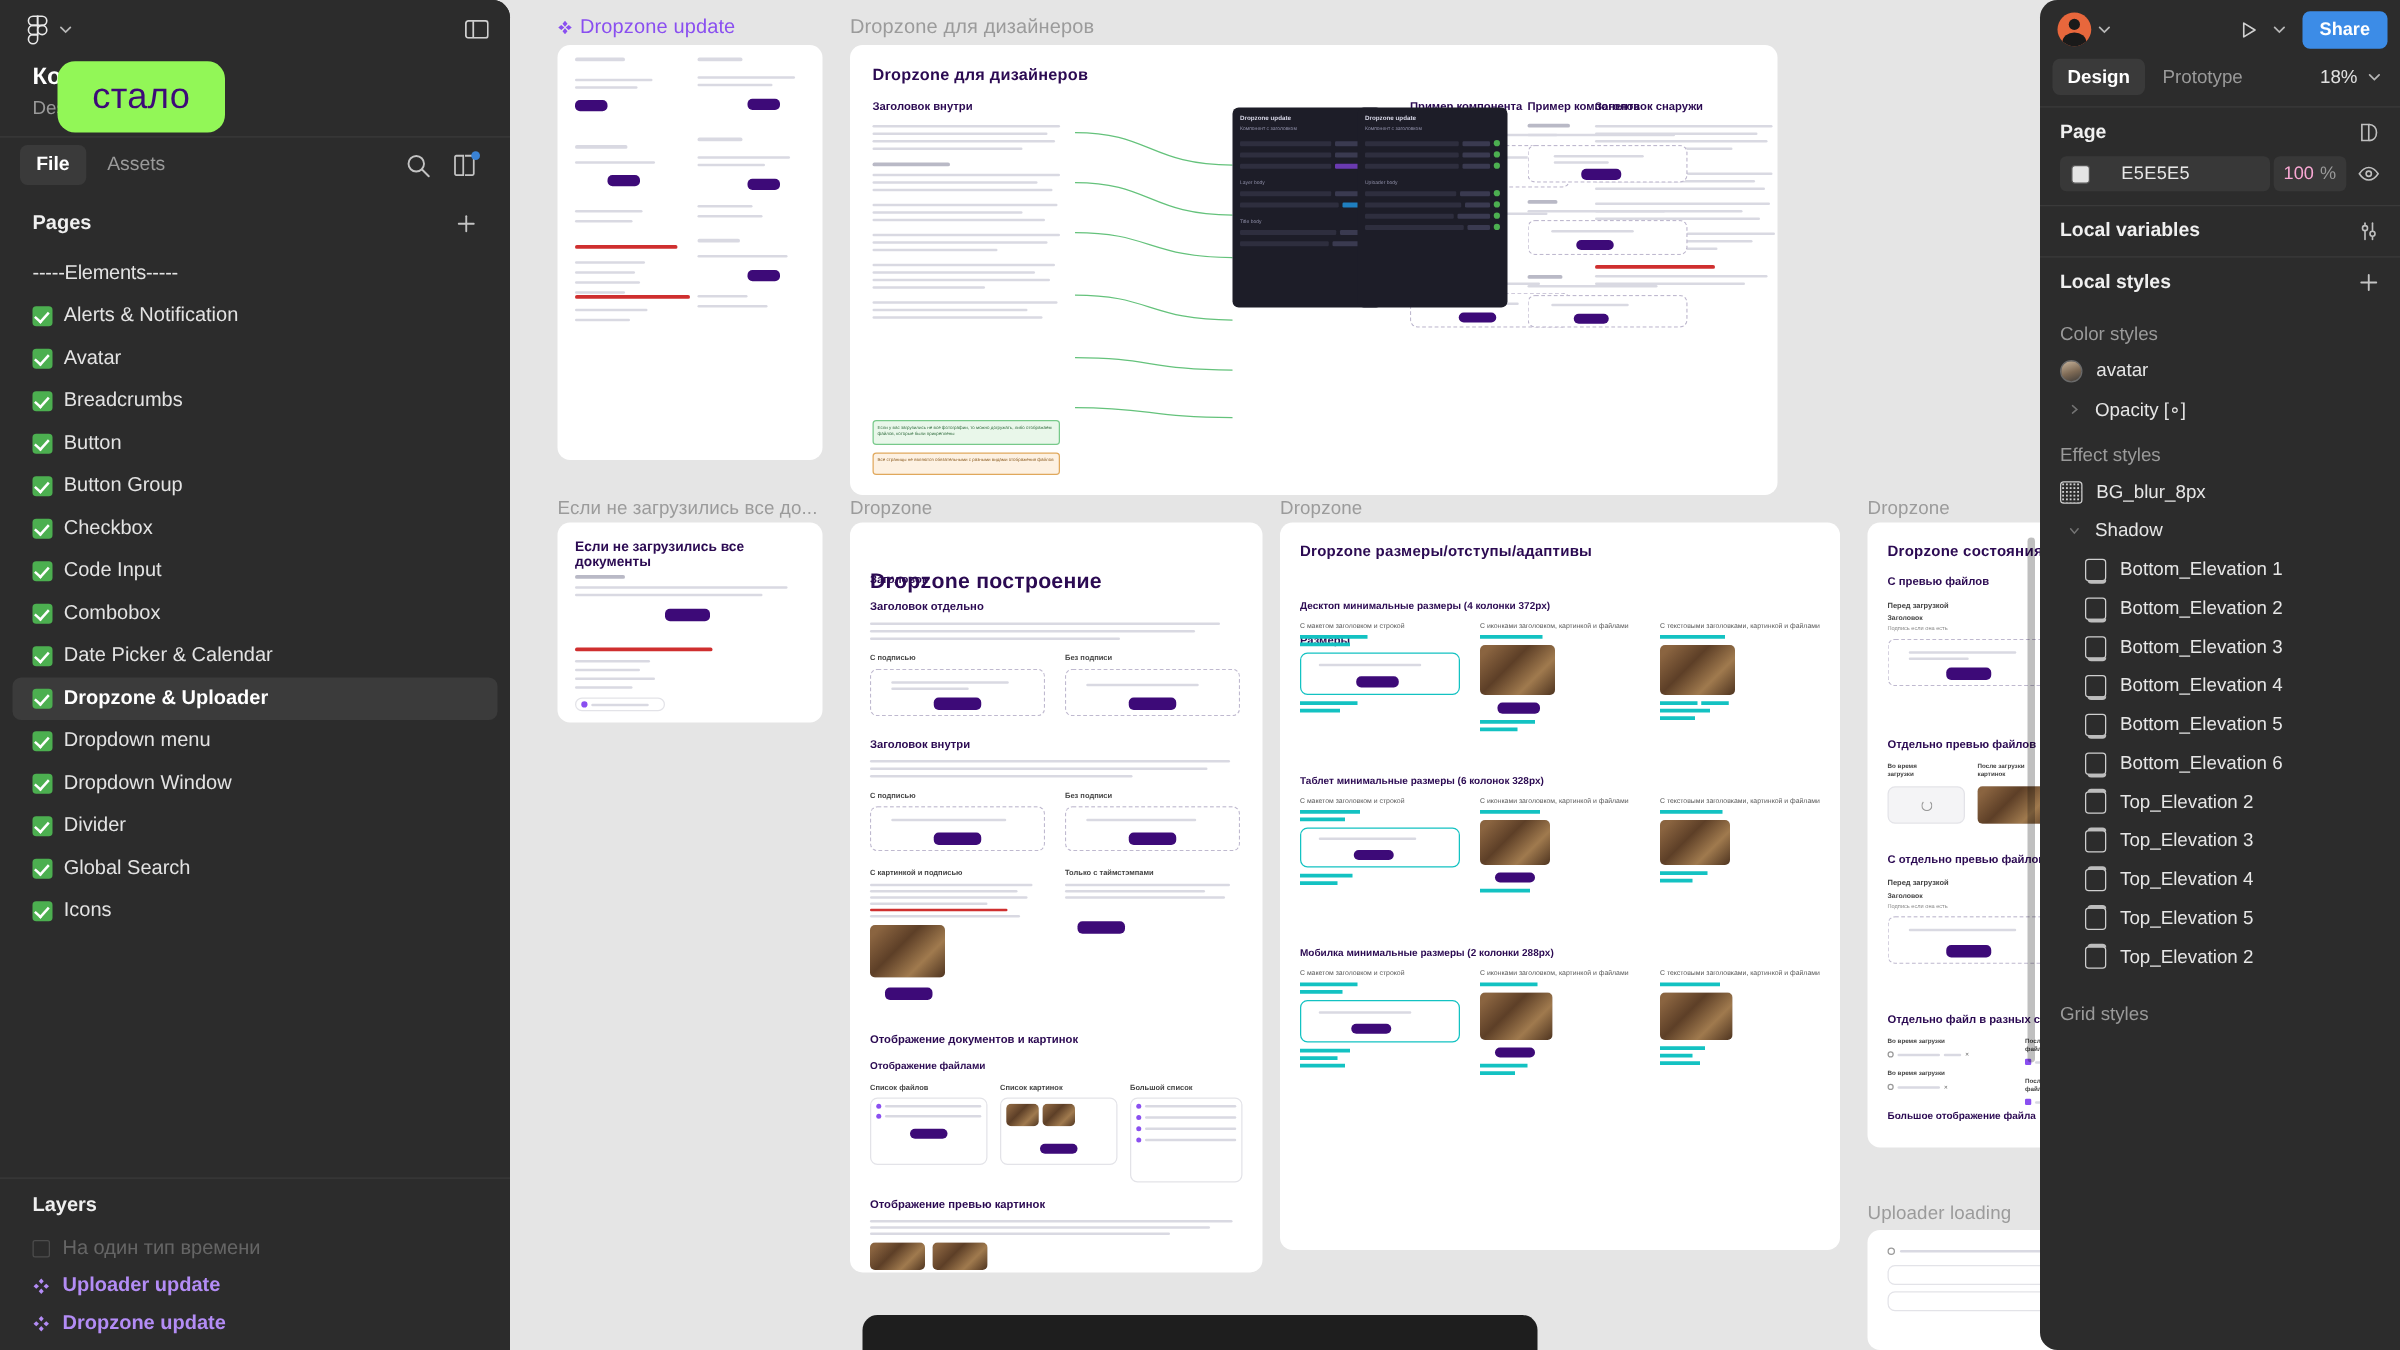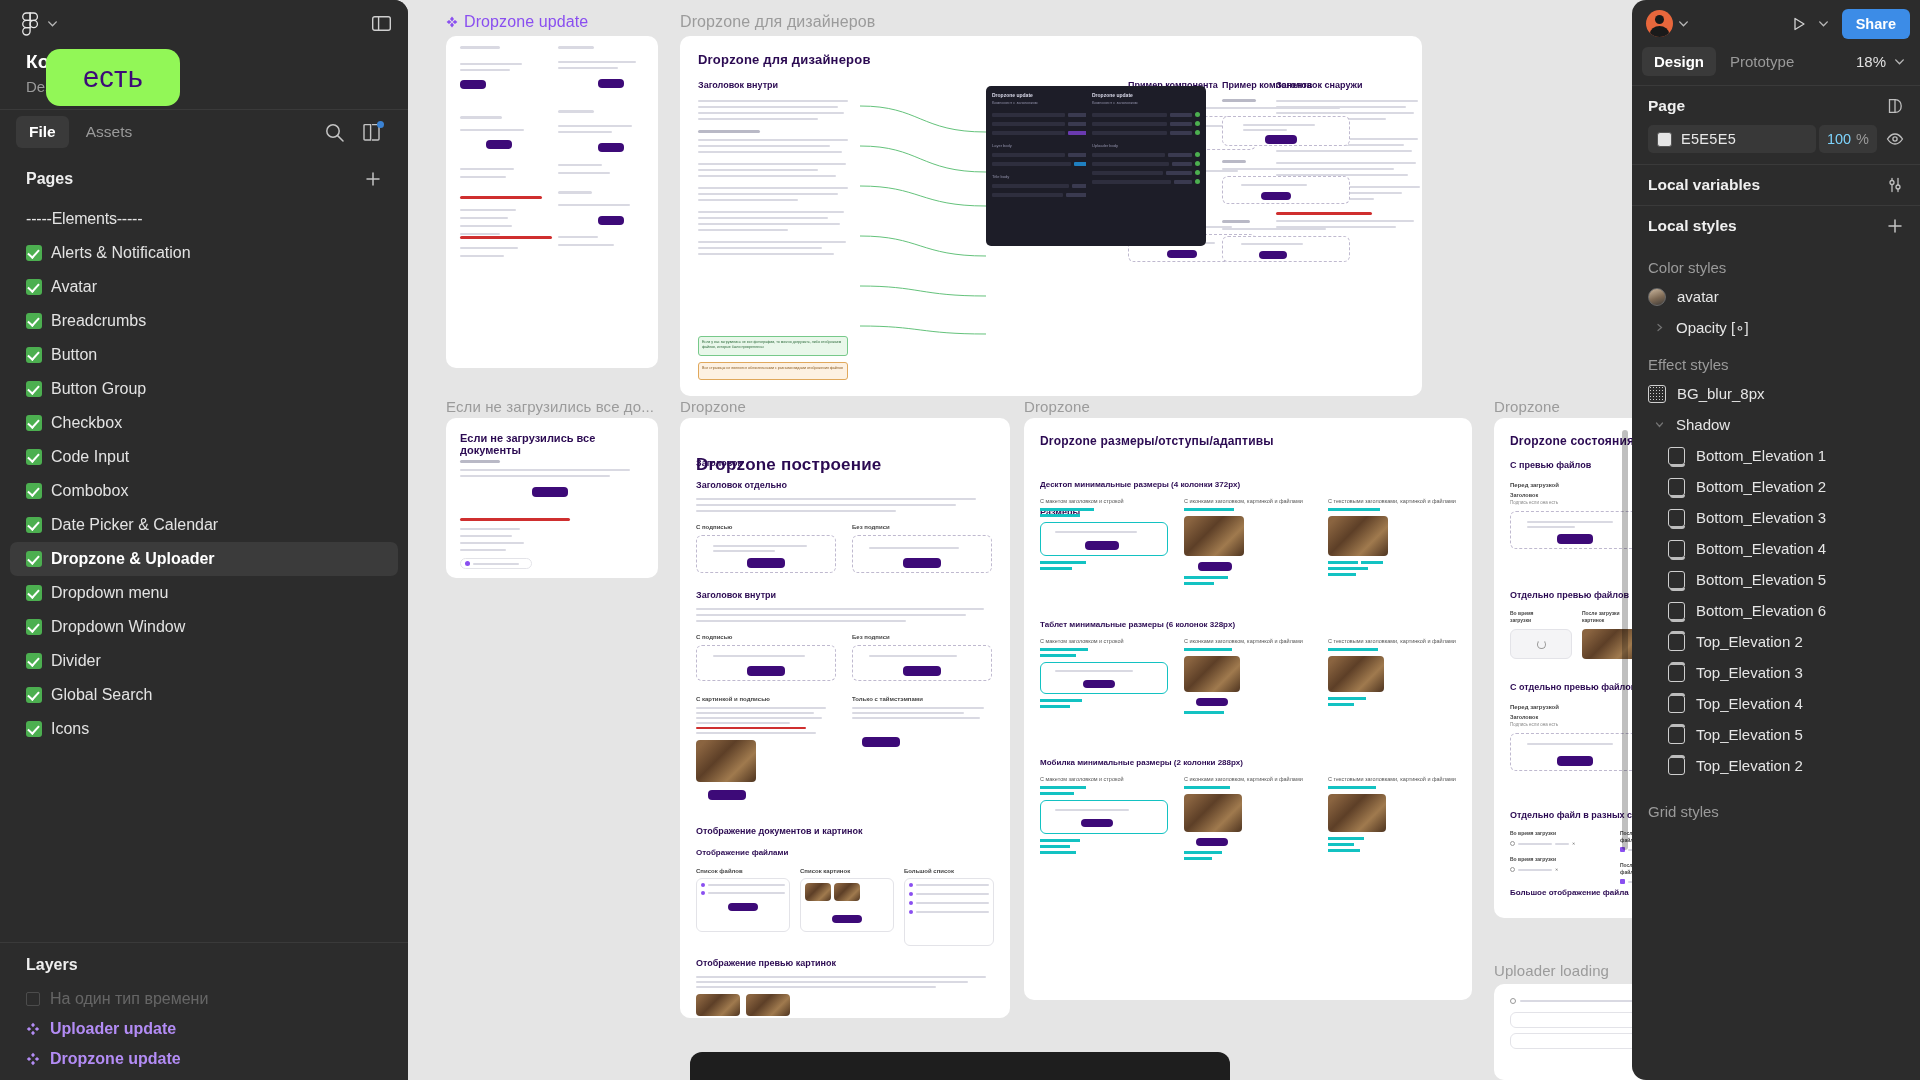--- a/index.html
+++ b/index.html
@@ -141,30 +141,30 @@
   .zoom-val { font-size:15px; color:#e0e0e0; }
   .rsec {
     border-top:1px solid #3a3a3a; padding: 11px 16px 11px 16px;
   }
   .rsec-title { font-size:15.5px; font-weight:700; color:#f0f0f0; display:flex; align-items:center; }
   .rsec-title .ic { margin-left:auto; width:18px; height:18px; opacity:.9; }
   .color-row {
     display:flex; align-items:center; gap:0; margin-top:10px;
   }
   .sw-block {
-    display:flex; align-items:center; gap:9px; background:#383838; border-radius:5px;
+    display:flex; align-items:center; gap:25px; background:#383838; border-radius:5px;
     padding:6px 9px; flex:1 1 auto;
   }
   .swatch { width:15px;height:15px;border-radius:3px; background:#e5e5e5; border:1px solid #555; flex:none;}
   .sw-hex { font-size:14.5px; color:#e8e8e8; letter-spacing:.3px; }
   .op-block {
     display:flex; align-items:center; gap:5px; background:#383838; border-radius:5px;
     padding:6px 8px; margin-left:3px;
   }
-  .op-val{ font-size:14.5px; color:#7dd3fc;}
+  .op-val{ font-size:14.5px; color:#f9a8d4;}
   .op-pct{ font-size:14.5px; color:#9a9a9a;}
   .eye { width:18px;height:18px; margin-left:9px; opacity:.9; flex:none;}
   .styles-body { overflow:hidden; flex:1 1 auto; }
   .grp-label {
     font-size:15px; color:#9a9a9a; padding: 13px 16px 5px 16px;
   }
   .style-row {
     display:flex; align-items:center; gap:11px; padding: 6px 16px; font-size:15px; color:#e6e6e6;
     min-height:31px;
   }
@@ -1192,16 +1192,16 @@
           <div class="style-row indent2">
             <span class="sq-style shadow-t"></span>
             <span>Top_Elevation 2</span>
           </div>
         </div>
       <div class="grp-label" style="padding-top:22px;">Grid styles</div>
     </div>
   </div>
 
   <div class="stalo-badge">
-    <span>есть</span>
+    <span>стало</span>
   </div>
 
 </div>
 
 </body></html>

